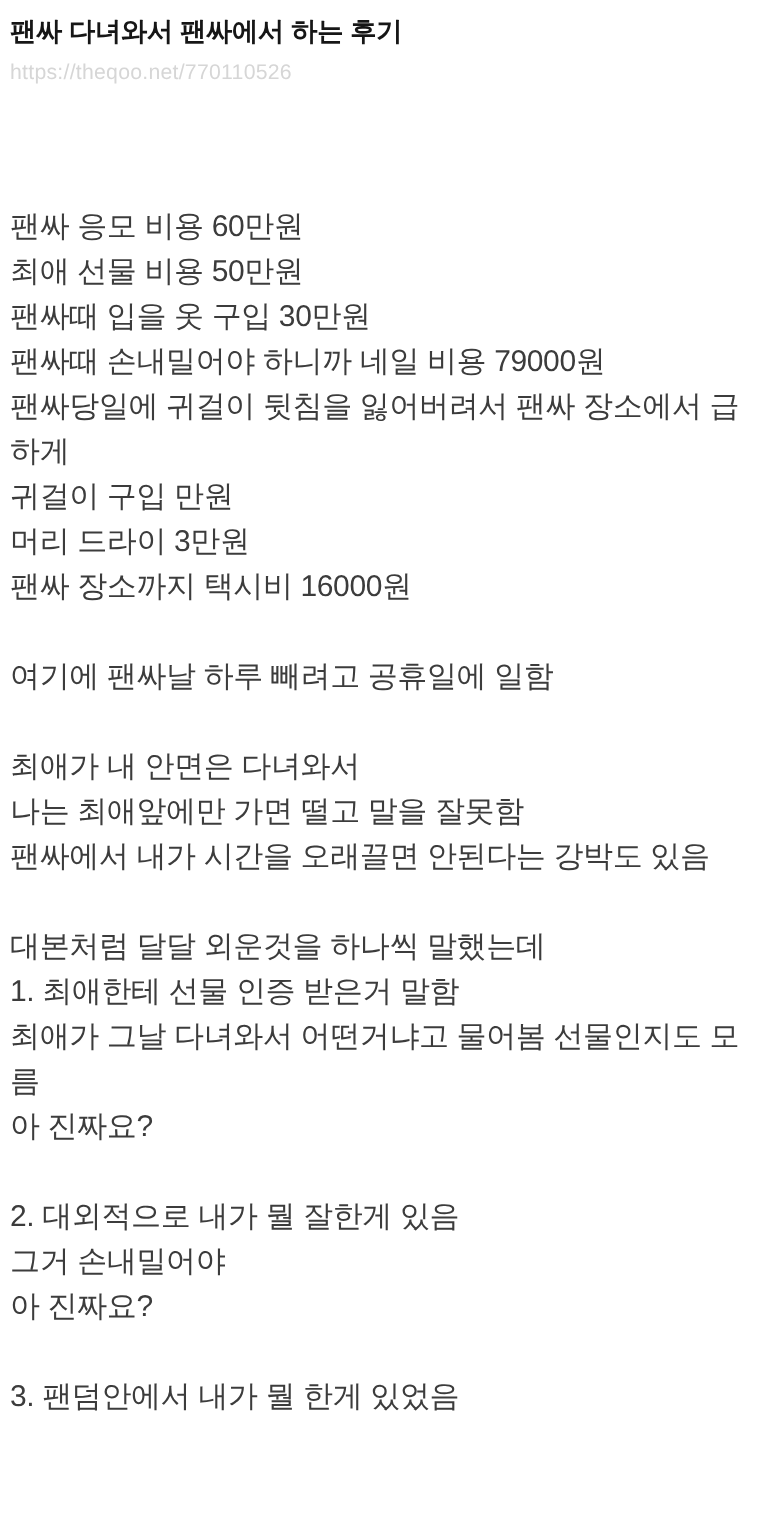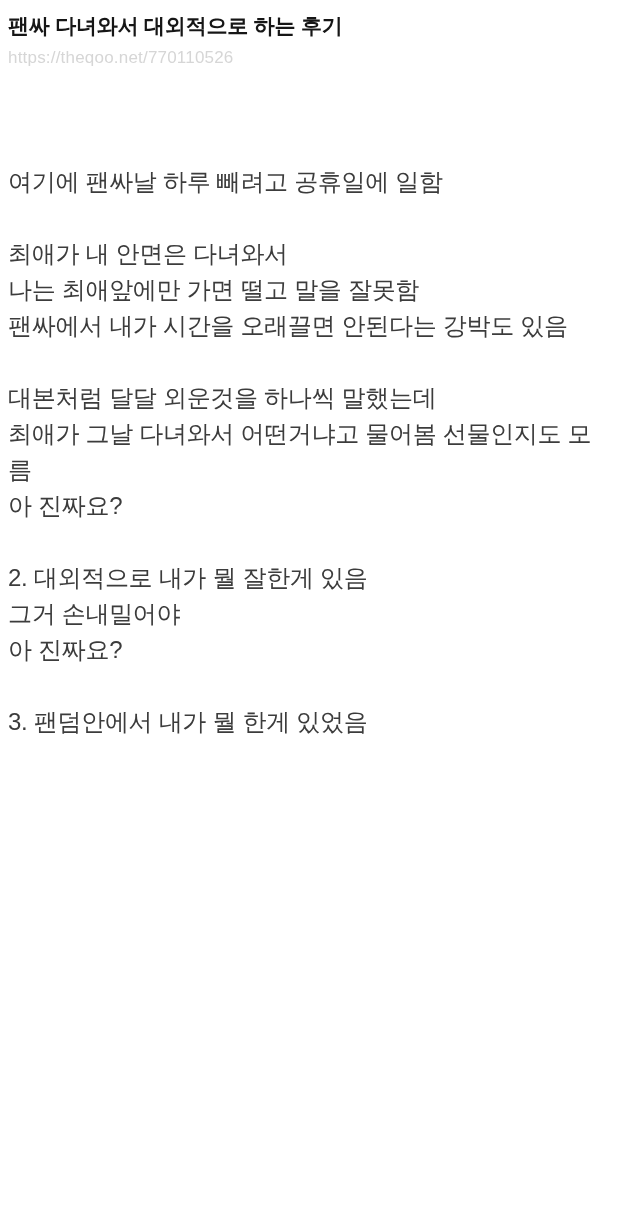--- a/index.html
+++ b/index.html
@@ -49,40 +49,51 @@
     line-height: 36px;
     min-height: 36px;
     white-space: normal;
   }
 </style>
 </head>
 <body>
 
 <div class="page">
 
-  <h1 class="title">팬싸 다녀와서 대외적으로 하는 후기</h1>
+  <h1 class="title">팬싸 다녀와서 팬싸에서 하는 후기</h1>
 
   <div class="source-url">https://theqoo.net/770110526</div>
 
   <div class="content">
 
+    <div class="para">
+      <div class="line">팬싸 응모 비용 60만원</div>
+      <div class="line">최애 선물 비용 50만원</div>
+      <div class="line">팬싸때 입을 옷 구입 30만원</div>
+      <div class="line">팬싸때 손내밀어야 하니까 네일 비용 79000원</div>
+      <div class="line">팬싸당일에 귀걸이 뒷침을 잃어버려서 팬싸 장소에서 급하게</div>
+      <div class="line">귀걸이 구입 만원</div>
+      <div class="line">머리 드라이 3만원</div>
+      <div class="line">팬싸 장소까지 택시비 16000원</div>
+    </div>
 
 
     <div class="para">
       <div class="line">여기에 팬싸날 하루 빼려고 공휴일에 일함</div>
     </div>
 
     <div class="para">
       <div class="line">최애가 내 안면은 다녀와서</div>
       <div class="line">나는 최애앞에만 가면 떨고 말을 잘못함</div>
       <div class="line">팬싸에서 내가 시간을 오래끌면 안된다는 강박도 있음</div>
     </div>
 
     <div class="para">
       <div class="line">대본처럼 달달 외운것을 하나씩 말했는데</div>
+      <div class="line">1. 최애한테 선물 인증 받은거 말함</div>
       <div class="line">최애가 그날 다녀와서 어떤거냐고 물어봄 선물인지도 모름</div>
       <div class="line">아 진짜요?</div>
     </div>
 
     <div class="para">
       <div class="line">2. 대외적으로 내가 뭘 잘한게 있음</div>
       <div class="line">그거 손내밀어야</div>
       <div class="line">아 진짜요?</div>
     </div>
 

